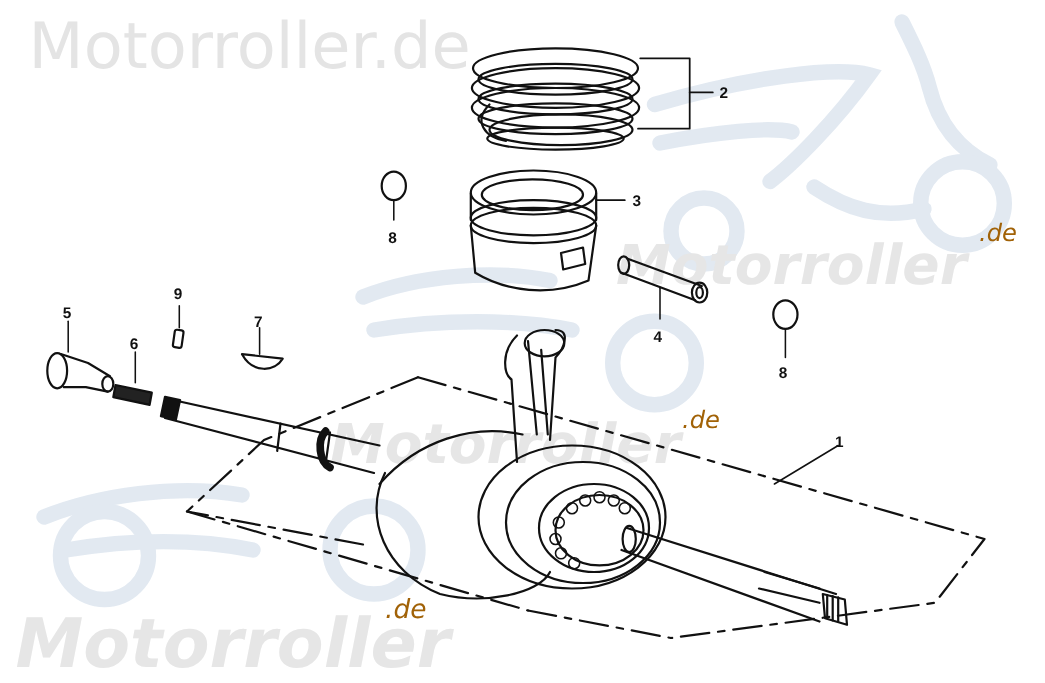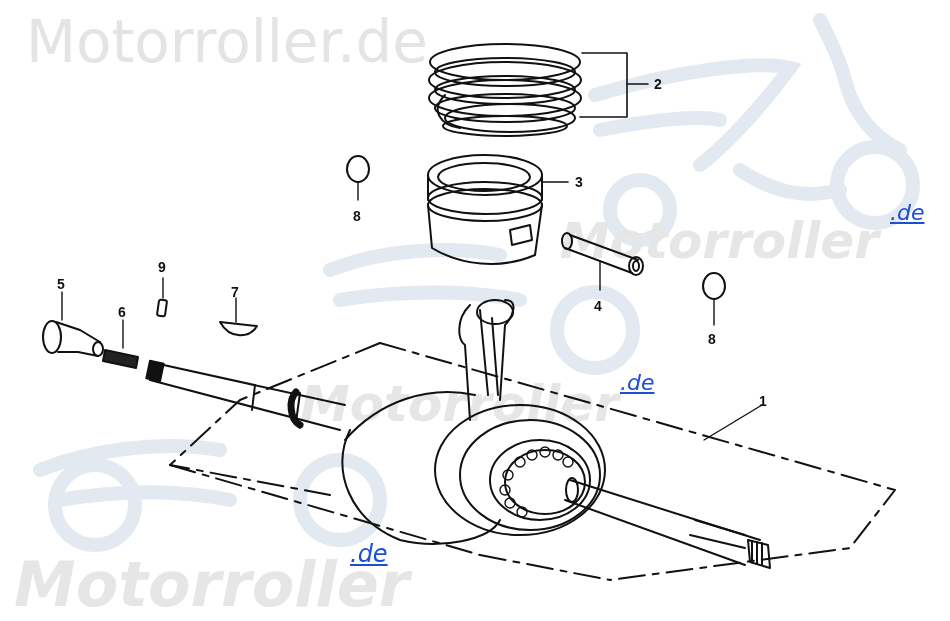--- a/index.html
+++ b/index.html
@@ -3,21 +3,21 @@
 <meta charset="utf-8">
 <style>
   html, body { margin:0; padding:0; background:#ffffff; }
   body { width:950px; height:621px; position:relative; overflow:hidden; font-family:"Liberation Sans", sans-serif; }
   .wm { position:absolute; color:#e2e2e2; user-select:none; pointer-events:none; }
   .wm-top { left:14px; top:8px; font-size:58px; font-family:"DejaVu Sans", sans-serif; letter-spacing:0px; color:#e4e4e4;margin-left:12px; }
   .wm-ital { font-family:"DejaVu Sans", sans-serif; font-weight:bold; font-style:italic; color:#e6e6e6; }
   .wm-mid { left:560px; top:212px; font-size:50px; }
   .wm-center { left:300px; top:375px; font-size:50px; }
   .wm-bot { left:14px; top:548px; font-size:62px; }
-  .wm-de { position:absolute; color:#1d4ed8; font-style:italic; font-family:"DejaVu Sans", sans-serif;text-decoration:underline; }
+  .wm-de { position:absolute; color:#a16207; font-style:italic; font-family:"DejaVu Sans", sans-serif; }
   svg.diagram { position:absolute; left:0; top:0; }
   .callout { position:absolute; font-size:14px; color:#111; font-weight:bold; font-family:"Liberation Sans", sans-serif; }
 </style>
 </head>
 <body>
 
 <div class="wm wm-top">Motorroller.de</div>
 
 <svg class="diagram" width="950" height="621" viewBox="0 0 950 621" style="z-index:0">
   <g fill="none" stroke="#dfe7f0" stroke-width="14" stroke-linecap="round" opacity="0.9">

